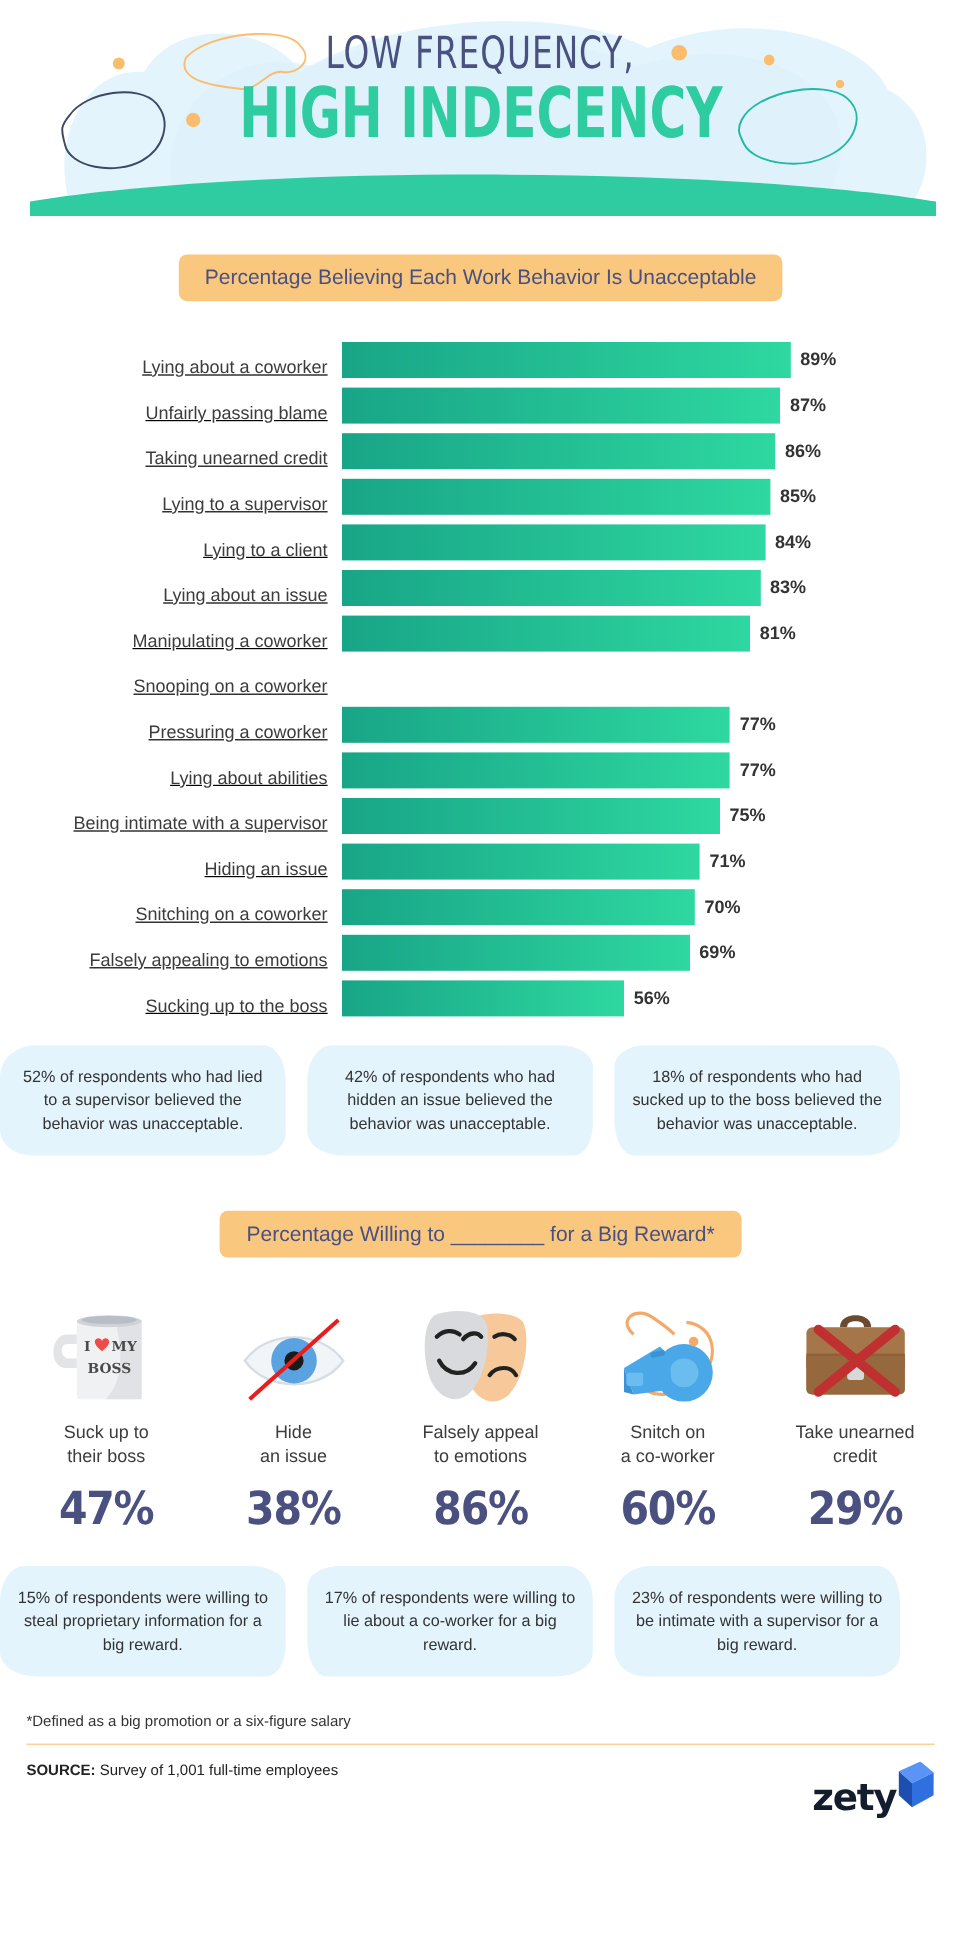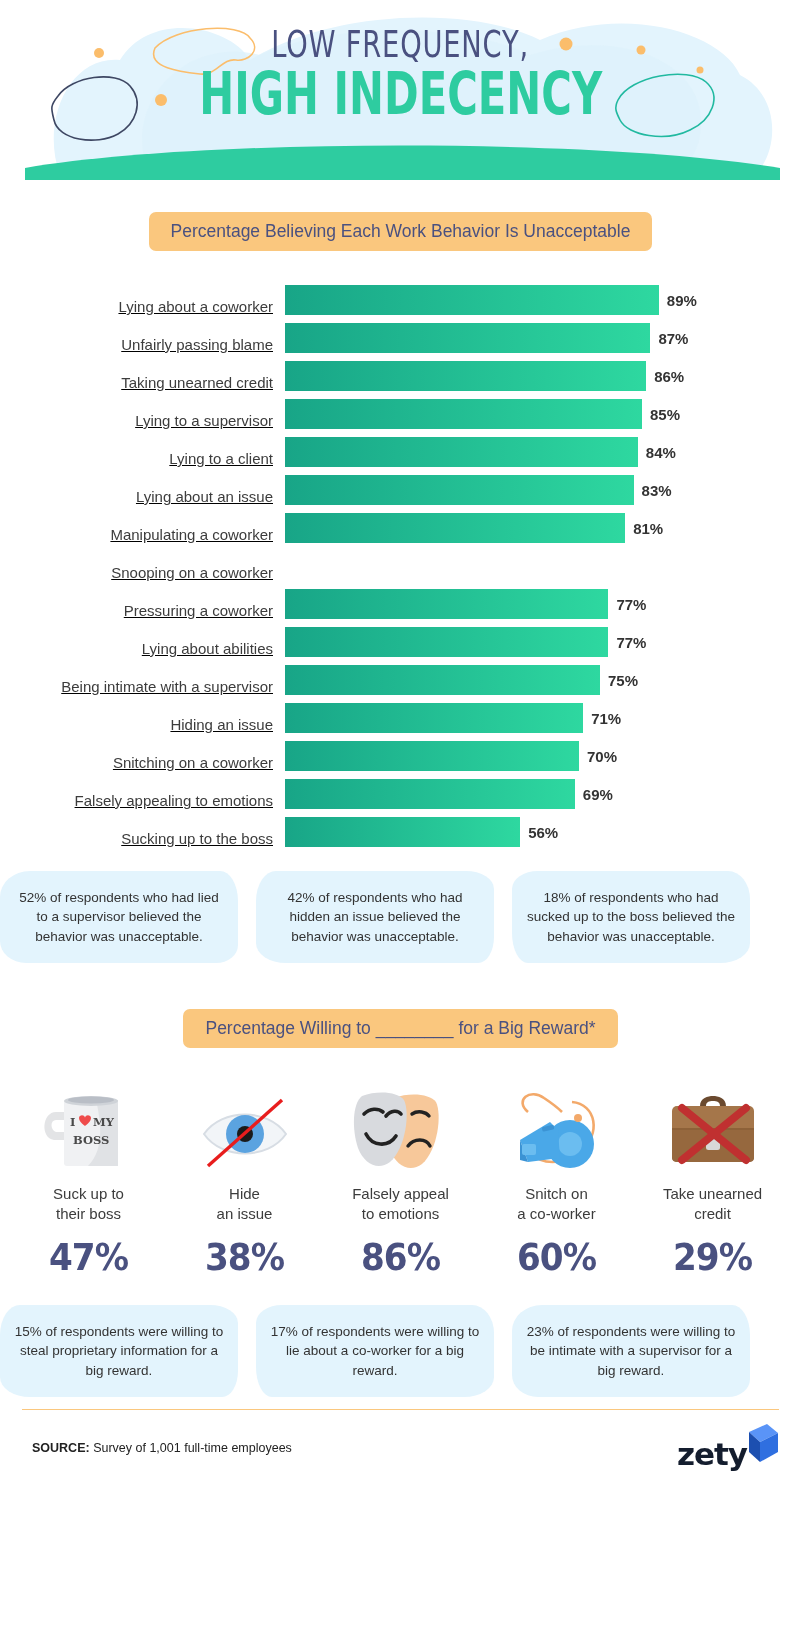--- a/index.html
+++ b/index.html
@@ -82,22 +82,22 @@
     font-family: "DejaVu Sans Condensed", "Liberation Sans Narrow", "Liberation Sans", sans-serif;
     letter-spacing: -1px;
   }
 
   
   .footnote {
     margin: 30px 0 0 22px; font-size: 12.5px; color:#333;
   }
   .rule { margin: 12px 22px 0 22px; height:1px; background:#fac77e; }
   .source-row {
-    display:flex; align-items:center; justify-content:space-between;
-    margin: 14px 22px 0 32px;
+    display:flex; justify-content:space-between;
+    margin: 14px 22px 0 22px;
   }
   .source-text { font-size: 12.5px; color:#222; }
   .source-text b { font-weight: 700; }
   .zety-logo { display:flex; align-items:flex-end; }
   .zety-word {
     font-size: 31px; font-weight: 700; color:#141d2e; letter-spacing:-1px;
     font-family: "DejaVu Sans", sans-serif;
   }
 </style>
 </head>
@@ -343,20 +343,21 @@
     </div>
 
   </div>
 
   <div class="callouts" style="margin-top:26px;">
     <div class="callout b2">15% of respondents were willing to steal proprietary information for a big reward.</div>
     <div class="callout b3">17% of respondents were willing to lie about a co-worker for a big reward.</div>
     <div class="callout b1">23% of respondents were willing to be intimate with a supervisor for a big reward.</div>
   </div>
 
+  <div class="footnote">*Defined as a big promotion or a six-figure salary</div>
   <div class="rule"></div>
   <div class="source-row">
     <div class="source-text">
       <b>SOURCE:</b><span> Survey of 1,001 full-time employees</span>
     </div>
     <div class="zety-logo">
       <span class="zety-word">zety</span>
       <svg width="34" height="44" viewBox="0 0 34 44" style="margin-left:-2px;margin-bottom:4px;">
         <path d="M4 8 L22 0 L33 9 L15 18 Z" fill="#5a94f7"></path>
         <path d="M15 18 L33 9 L33 28 L15 38 Z" fill="#2f6fe0"></path>

